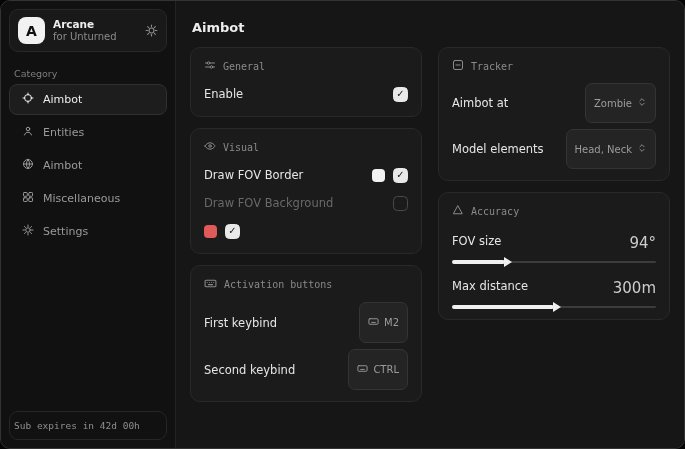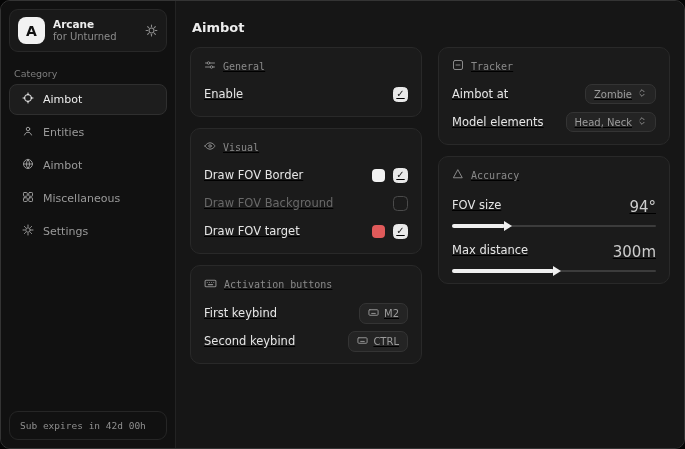--- a/index.html
+++ b/index.html
@@ -20,45 +20,45 @@
   .app-titles { flex:1; line-height:1.25; }
   .app-title { color:#ededed; font-size:10.5px; font-weight:bold; }
   .app-subtitle { color:#8b8b8b; font-size:10px; }
   .gear-btn { color:#8b8b8b; display:flex; cursor:pointer; }
   .category-label { color:#7d7d7d; font-size:9.5px; margin:8px 0 4px 13px; }
   .side-item { display:flex; align-items:center; gap:9px; color:#9a9a9a; font-size:11px;
     padding:7px 12px; margin:1px 8px; border-radius:8px; border:1px solid transparent; cursor:pointer; }
   .side-item.selected { background:#1d1d1d; border-color:#2f2f2f; color:#ececec; }
   .side-item svg { flex:0 0 auto; }
   .side-spacer { flex:1; }
-  .sub-card { margin:8px; padding:8px 10px; border:1px solid #262626; border-radius:9px; }
+  .sub-card { margin:8px; padding:8px 4px; border:1px solid #262626; border-radius:9px; }
   .sub-line1 { font-family:"DejaVu Sans Mono","Liberation Mono",monospace; color:#8f8f8f; font-size:9.5px; }
   .sub-line2 { color:#dcdcdc; font-size:9.5px; font-weight:bold; margin-top:3px; }
   
   .main { flex:1; background:#161616; padding:13px 14px; overflow:hidden; }
   .page-title { color:#ededed; font-size:13px; font-weight:bold; margin:6px 0 12px 2px; }
-  .columns { display:flex; gap:16px; align-items:flex-start;text-decoration:underline; }
+  .columns { display:flex; gap:16px; align-items:flex-start; }
   .col { display:flex; flex-direction:column; gap:11px; flex:1; min-width:0; }
   .card { background:#1b1b1b; border:1px solid #292929; border-radius:10px; padding:11px 13px; }
   .card-head { display:flex; align-items:center; gap:7px; color:#8a8a8a;
     font-family:"DejaVu Sans Mono","Liberation Mono",monospace; font-size:10px; margin-bottom:10px; }
   .row { display:flex; align-items:center; justify-content:space-between; min-height:22px; margin-top:6px; }
   .row-label { color:#e6e6e6; font-size:11.5px; font-weight:500; }
   .row-label.dim { color:#696969; }
   .row-right { display:flex; align-items:center; gap:8px; }
   
   .checkbox { width:15px; height:15px; border-radius:4.5px; border:1.5px solid #4a4a4a;
     background:transparent; cursor:pointer; display:flex; align-items:center; justify-content:center; }
   .checkbox.on { background:#e9e9e9; border-color:#e9e9e9; }
   .checkbox.on::after { content:"✓"; color:#1a1a1a; font-size:10px; font-weight:bold; line-height:1; }
   
   .swatch { width:13px; height:13px; border-radius:4px; cursor:pointer; }
   
   .pill { display:flex; align-items:center; gap:5px; background:#242424; border:1px solid #343434;
-    border-radius:7px; padding:3px 8px; color:#9c9c9c; font-size:10px; cursor:pointer; white-space:nowrap; }
+    border-radius:7px; padding:13px 8px; color:#9c9c9c; font-size:10px; cursor:pointer; white-space:nowrap; }
   .pill svg { flex:0 0 auto; }
   
   .slider-row { margin-top:9px; }
   .slider-top { display:flex; justify-content:space-between; align-items:flex-start;margin-top:16px; }
   .slider-val { color:#cdcdcd; font-size:15px; }
   .slider-track { position:relative; height:2px; background:#3c3c3c; border-radius:2px; margin-top:9px; cursor:pointer; }
   .slider-fill { position:absolute; left:0; top:-1px; height:4px; background:#f0f0f0; border-radius:2px; }
   .slider-thumb { position:absolute; right:-7px; top:-3px; width:0; height:0;
     border-top:5px solid transparent; border-bottom:5px solid transparent; border-left:8px solid #f0f0f0; }
   svg { stroke:currentColor; fill:none; stroke-width:2; stroke-linecap:round; stroke-linejoin:round; }
@@ -205,21 +205,20 @@
             </span>
           </div>
           <div class="row">
             <span class="row-label dim">Draw FOV Background</span>
             <span class="row-right">
 
               <span class="checkbox"></span>
             </span>
           </div>
           <div class="row">
-            <span class="row-label">Draw FOV target</span>
             <span class="row-right">
               <span class="swatch" style="background: rgb(224, 90, 90);"></span>
               <span class="checkbox on"></span>
             </span>
           </div>
         </div>
 
         <div class="card">
           <div class="card-head">
             <span>

